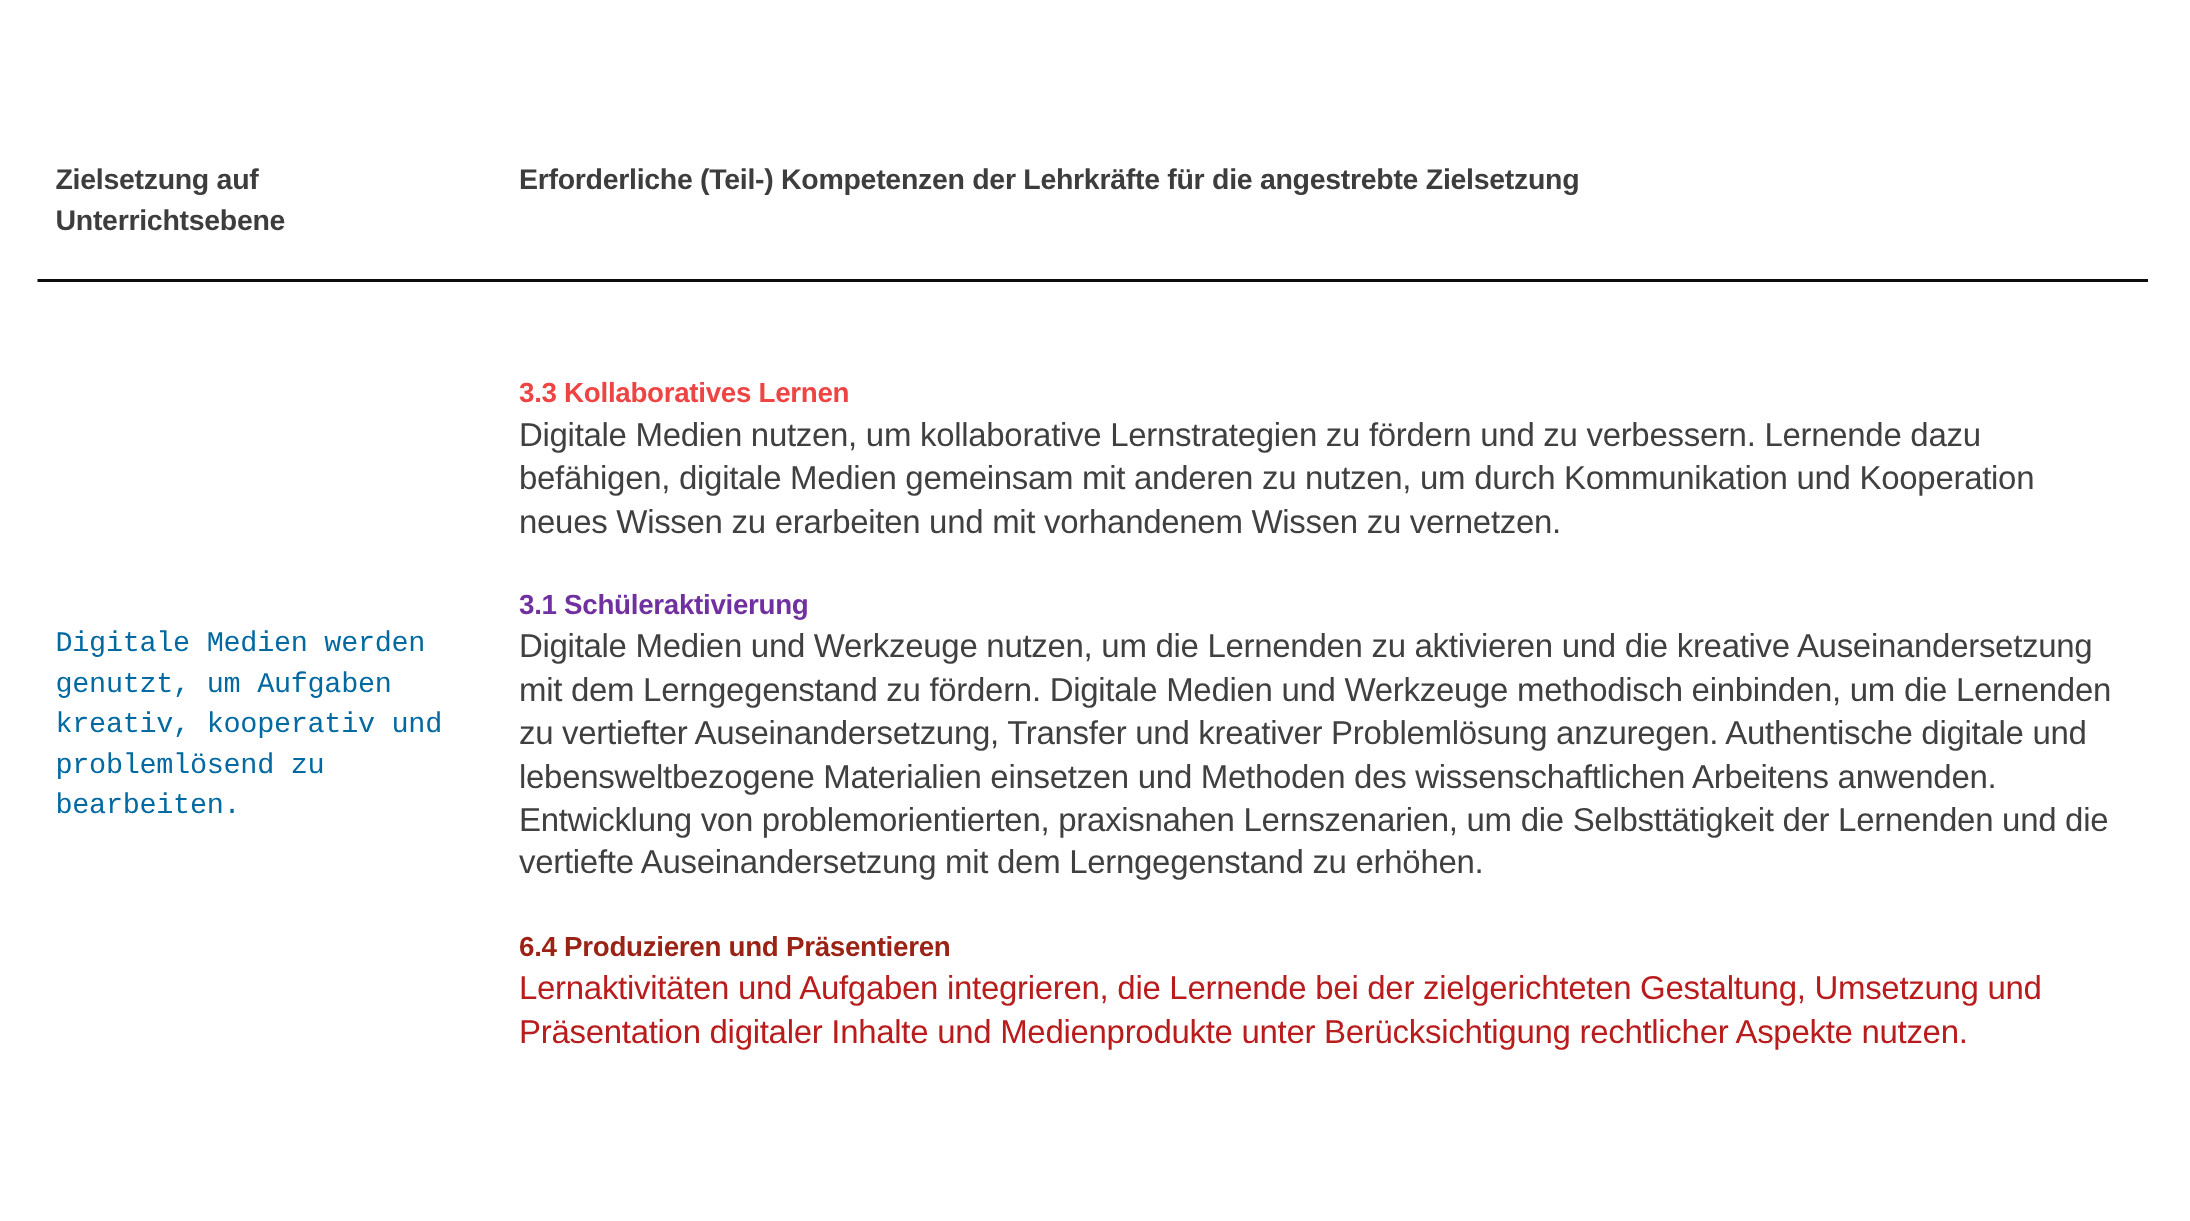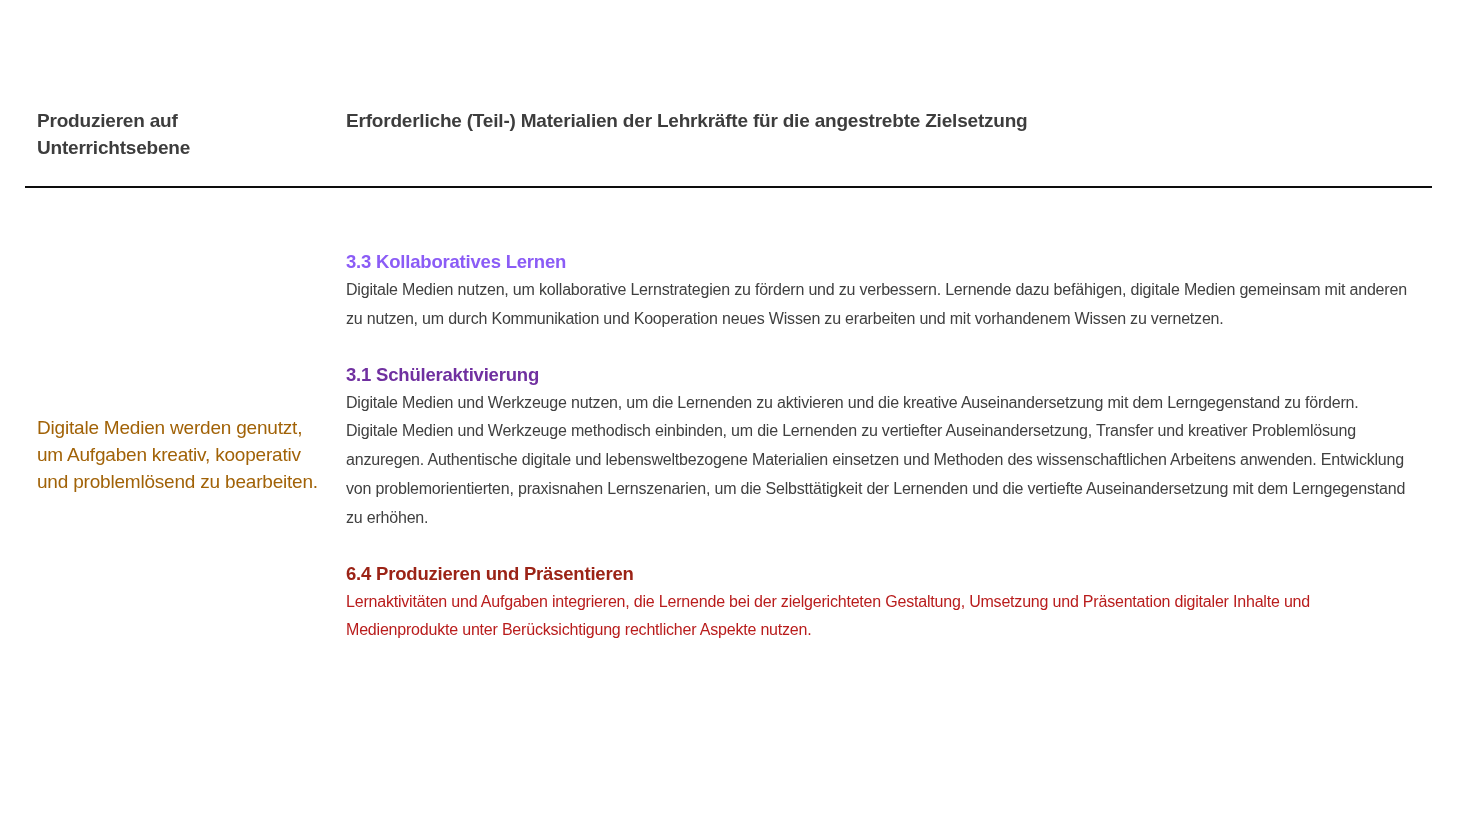--- a/index.html
+++ b/index.html
@@ -73,51 +73,51 @@
   .comp-section:last-child {
     margin-bottom: 16px;
   }
   .comp-title {
     font-weight: bold;
     font-size: 18.5px;
     line-height: 28px;
     letter-spacing: -0.2px;
   }
   .comp-text {
-    font-size: 16px;
+    font-size: 22px;
     line-height: 28.8px;
     letter-spacing: -0.2px;
   }
 </style>
 </head>
 <body>
 
 <div class="page">
 
   <div class="header-row">
     <div class="header-cell-left">
-      <div class="col-header" style="color: rgb(61, 61, 61);">Produzieren auf Unterrichtsebene</div>
+      <div class="col-header" style="color: rgb(61, 61, 61);">Zielsetzung auf Unterrichtsebene</div>
     </div>
     <div class="header-cell-right">
-      <div class="col-header" style="color: rgb(61, 61, 61);">Erforderliche (Teil-) Materialien der Lehrkräfte für die angestrebte Zielsetzung</div>
+      <div class="col-header" style="color: rgb(61, 61, 61);">Erforderliche (Teil-) Kompetenzen der Lehrkräfte für die angestrebte Zielsetzung</div>
     </div>
   </div>
 
   <div class="divider"></div>
 
   <div class="content-row">
 
     <div class="goal-cell">
-      <div class="goal-text" style="color: #a16207;">Digitale Medien werden genutzt, um Aufgaben kreativ, kooperativ und problemlösend zu bearbeiten.</div>
+      <div class="goal-text" style="color: #0369a1; font-family: Liberation Mono, monospace;">Digitale Medien werden genutzt, um Aufgaben kreativ, kooperativ und problemlösend zu bearbeiten.</div>
     </div>
 
     <div class="comp-cell">
 
       <div class="comp-section">
-        <div class="comp-title" style="color: #8b5cf6;">3.3 Kollaboratives Lernen</div>
+        <div class="comp-title" style="color: #ef4444;">3.3 Kollaboratives Lernen</div>
         <div class="comp-text" style="color: rgb(64, 64, 64);">Digitale Medien nutzen, um kollaborative Lernstrategien zu fördern und zu verbessern. Lernende dazu befähigen, digitale Medien gemeinsam mit anderen zu nutzen, um durch Kommunikation und Kooperation neues Wissen zu erarbeiten und mit vorhandenem Wissen zu vernetzen.</div>
       </div>
 
       <div class="comp-section">
         <div class="comp-title" style="color: rgb(112, 48, 160);">3.1 Schüleraktivierung</div>
         <div class="comp-text" style="color: rgb(64, 64, 64);">Digitale Medien und Werkzeuge nutzen, um die Lernenden zu aktivieren und die kreative Auseinandersetzung mit dem Lerngegenstand zu fördern. Digitale Medien und Werkzeuge methodisch einbinden, um die Lernenden zu vertiefter Auseinandersetzung, Transfer und kreativer Problemlösung anzuregen. Authentische digitale und lebensweltbezogene Materialien einsetzen und Methoden des wissenschaftlichen Arbeitens anwenden. Entwicklung von problemorientierten, praxisnahen Lernszenarien, um die Selbsttätigkeit der Lernenden und die vertiefte Auseinandersetzung mit dem Lerngegenstand zu erhöhen.</div>
       </div>
 
       <div class="comp-section">
         <div class="comp-title" style="color: rgb(155, 35, 22);">6.4 Produzieren und Präsentieren</div>

